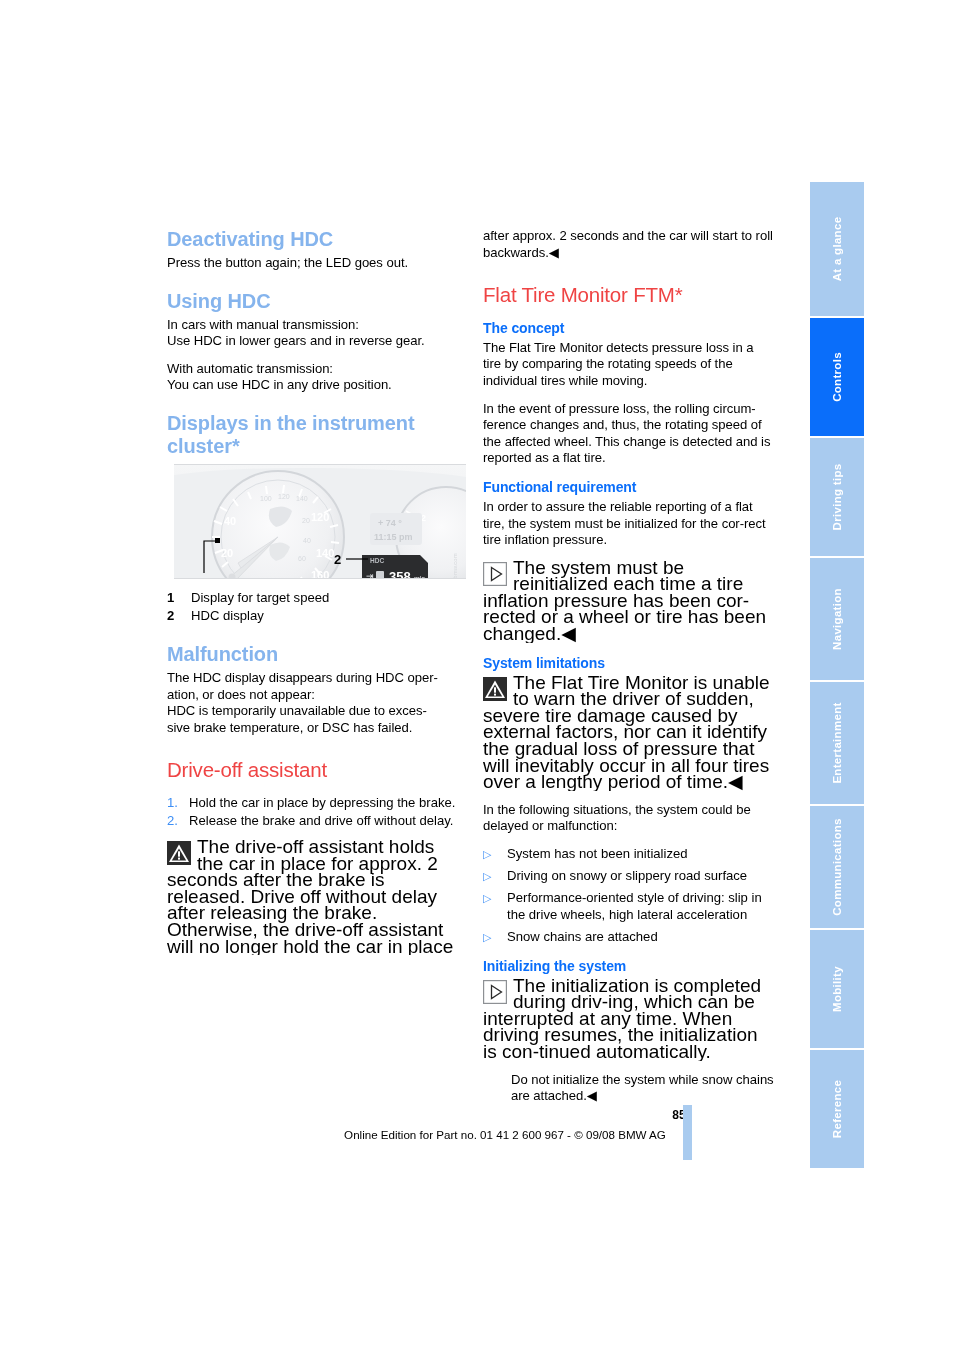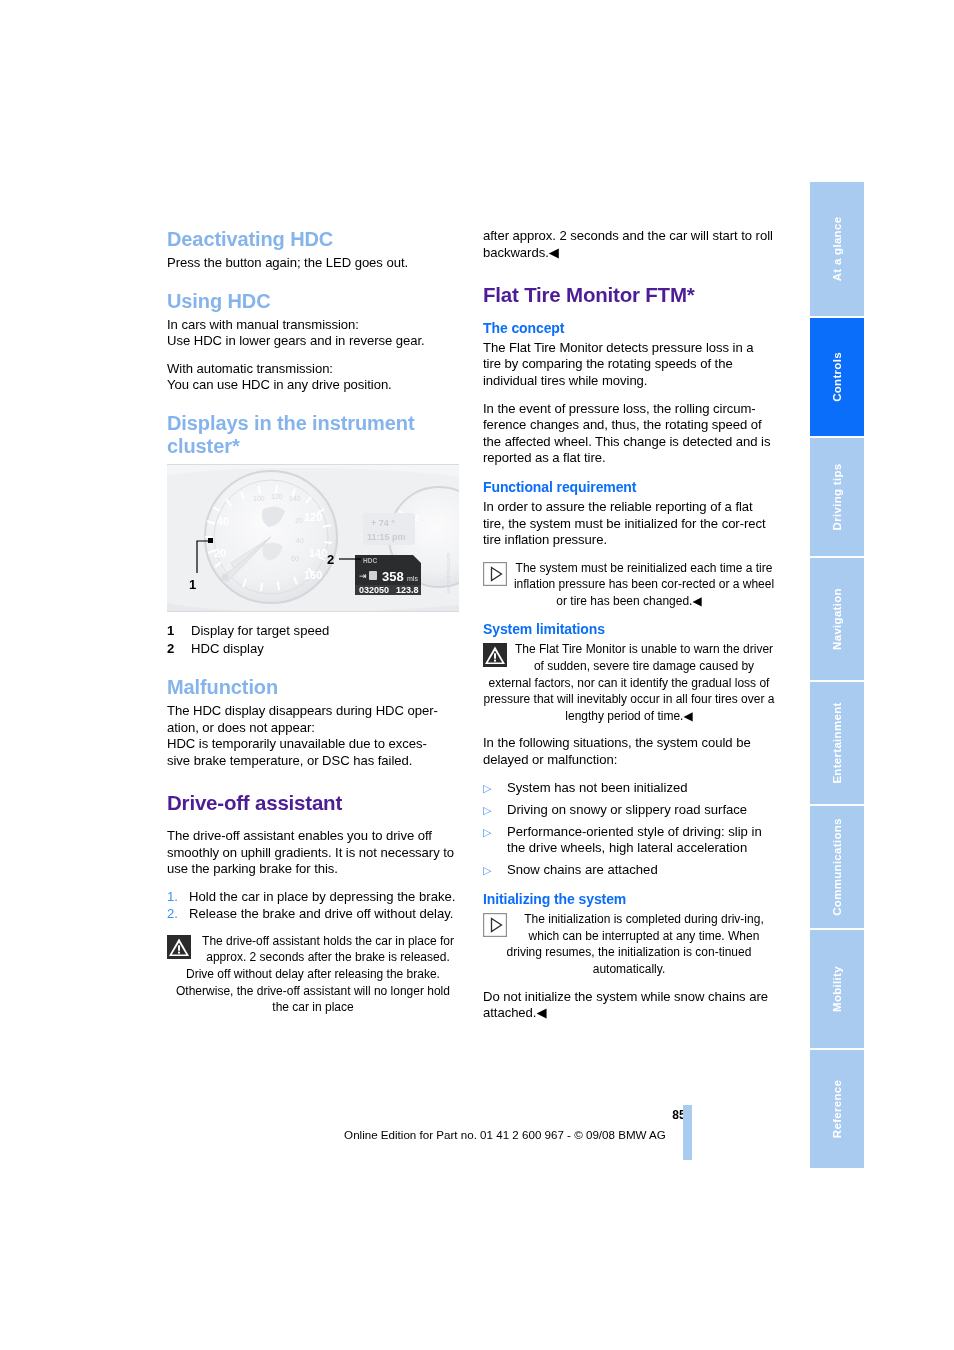--- a/index.html
+++ b/index.html
@@ -48,23 +48,23 @@
   
   .col {
     position: absolute;
     top: 228px;
     width: 292px;
   }
   .col-left  { left: 167px; }
   .col-right { left: 483px; }
 
   h1.title {
-    color: #4c1d95;
+    color: #ef4444;
     font-size: 20.5px;
-    font-weight: bold;
+    font-weight: normal;
     letter-spacing: -0.2px;
     margin: 22px 0 13px 0;
     line-height: 1.15;
   }
   h2.subtitle {
     color: #0a6efa;
     font-size: 14px;
     font-weight: bold;
     margin: 12px 0 4px 0;
     letter-spacing: -0.1px;
@@ -78,21 +78,21 @@
   }
   .col > *:first-child { margin-top: 0; }
 
   p.body {
     font-size: 13.1px;
     line-height: 16.6px;
     color: #000000;
     margin: 0 0 11px 0;
     letter-spacing: -0.05px;
   }
-  p.tight { margin-bottom: 0; }
+  p.tight { margin-bottom: 0; margin-left: 28px; }
 
   
   .steps { margin: 0 0 10px 0; }
   .step {
     display: flex;
     font-size: 13.1px;
     line-height: 16.6px;
     margin-bottom: 1px;
   }
   .step-num {
@@ -114,41 +114,40 @@
     width: 24px;
     flex: 0 0 24px;
     color: #3d8ef5;
     font-size: 11px;
     line-height: 17px;
   }
   .bullet-txt { flex: 1 1 auto; }
 
   
   .noteblock {
-    font-size: 12px;
+    font-size: 19px;
     line-height: 16.6px;
     margin: 0 0 11px 0;
     overflow: hidden;
-    text-align: center;
   }
   .icon-warn, .icon-note {
     float: left;
     width: 24px;
     height: 24px;
     margin: 2px 6px 0 0;
   }
   .icon-warn svg, .icon-note svg { display: block; }
   .noteblock .note-text { text-indent: 12px; }
 
   
   .figure {
     position: relative;
     width: 292px;
-    height: 148px;
-    margin: 6px 0 10px 0;
+    height: 115px;
+    margin: 6px 0 10px 7px;
     background: linear-gradient(180deg,#f3f4f5 0%,#eceef0 60%,#e3e5e8 100%);
     border-top: 1px solid #d9dbde;
     border-bottom: 1px solid #d9dbde;
     overflow: hidden;
   }
   .figure svg { display: block; }
 
   .figlegend { margin-top: 8px; }
   .figrow {
     display: flex;
@@ -353,21 +352,20 @@
       </div>
     </div>
 
     <h3 class="minor">Malfunction</h3>
     <p class="body" style="white-space:pre-line">The HDC display disappears during HDC oper-
 ation, or does not appear:
 HDC is temporarily unavailable due to exces-
 sive brake temperature, or DSC has failed.</p>
 
     <h1 class="title">Drive-off assistant</h1>
-    <p class="body">The drive-off assistant enables you to drive off smoothly on uphill gradients. It is not necessary to use the parking brake for this.</p>
 
     <div class="steps">
       <div class="step">
         <span class="step-num">1.</span>
         <span class="step-txt">Hold the car in place by depressing the brake.</span>
       </div>
       <div class="step">
         <span class="step-num">2.</span>
         <span class="step-txt">Release the brake and drive off without delay.</span>
       </div>

